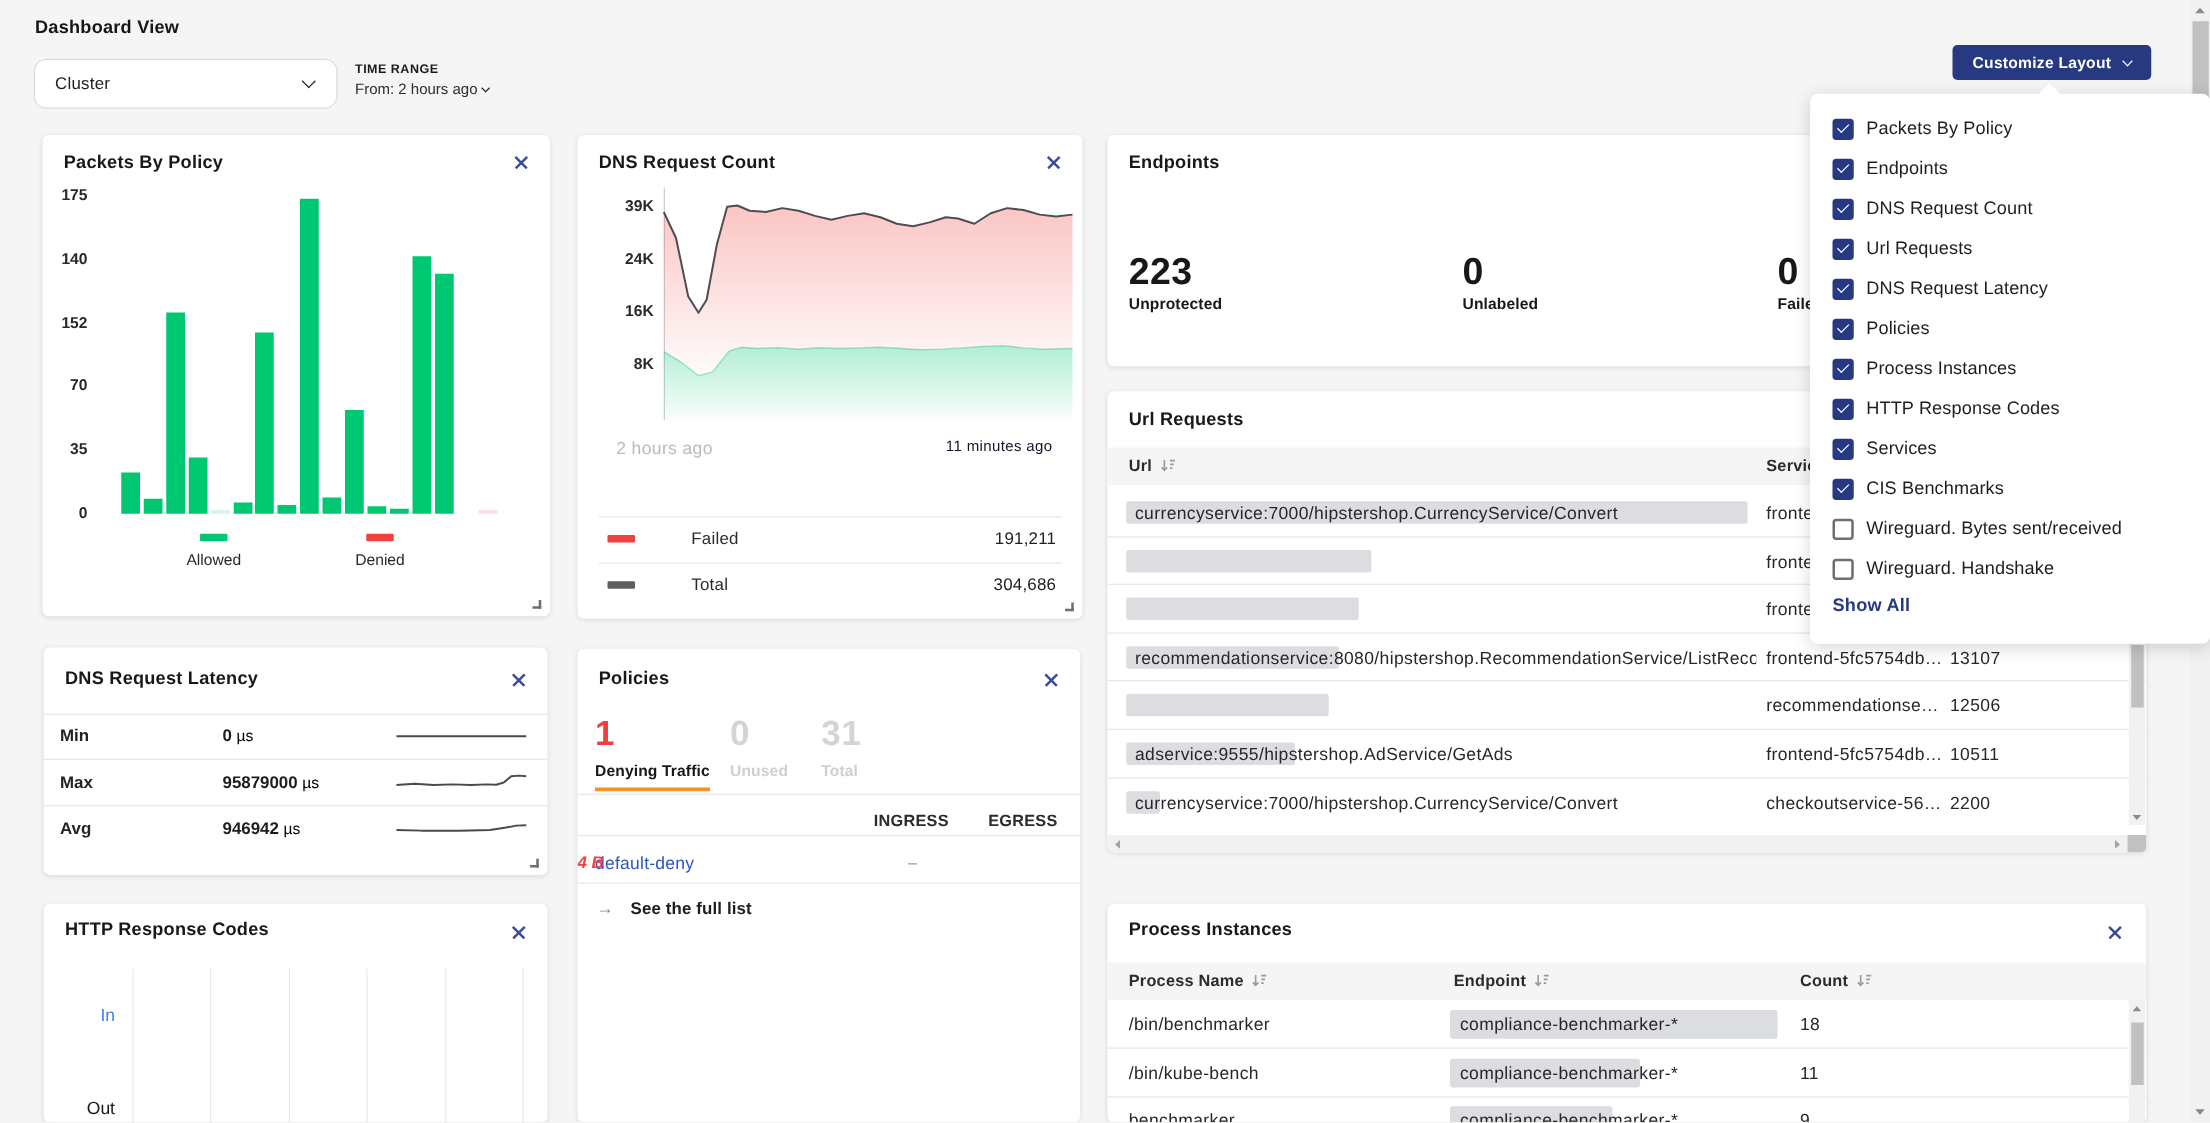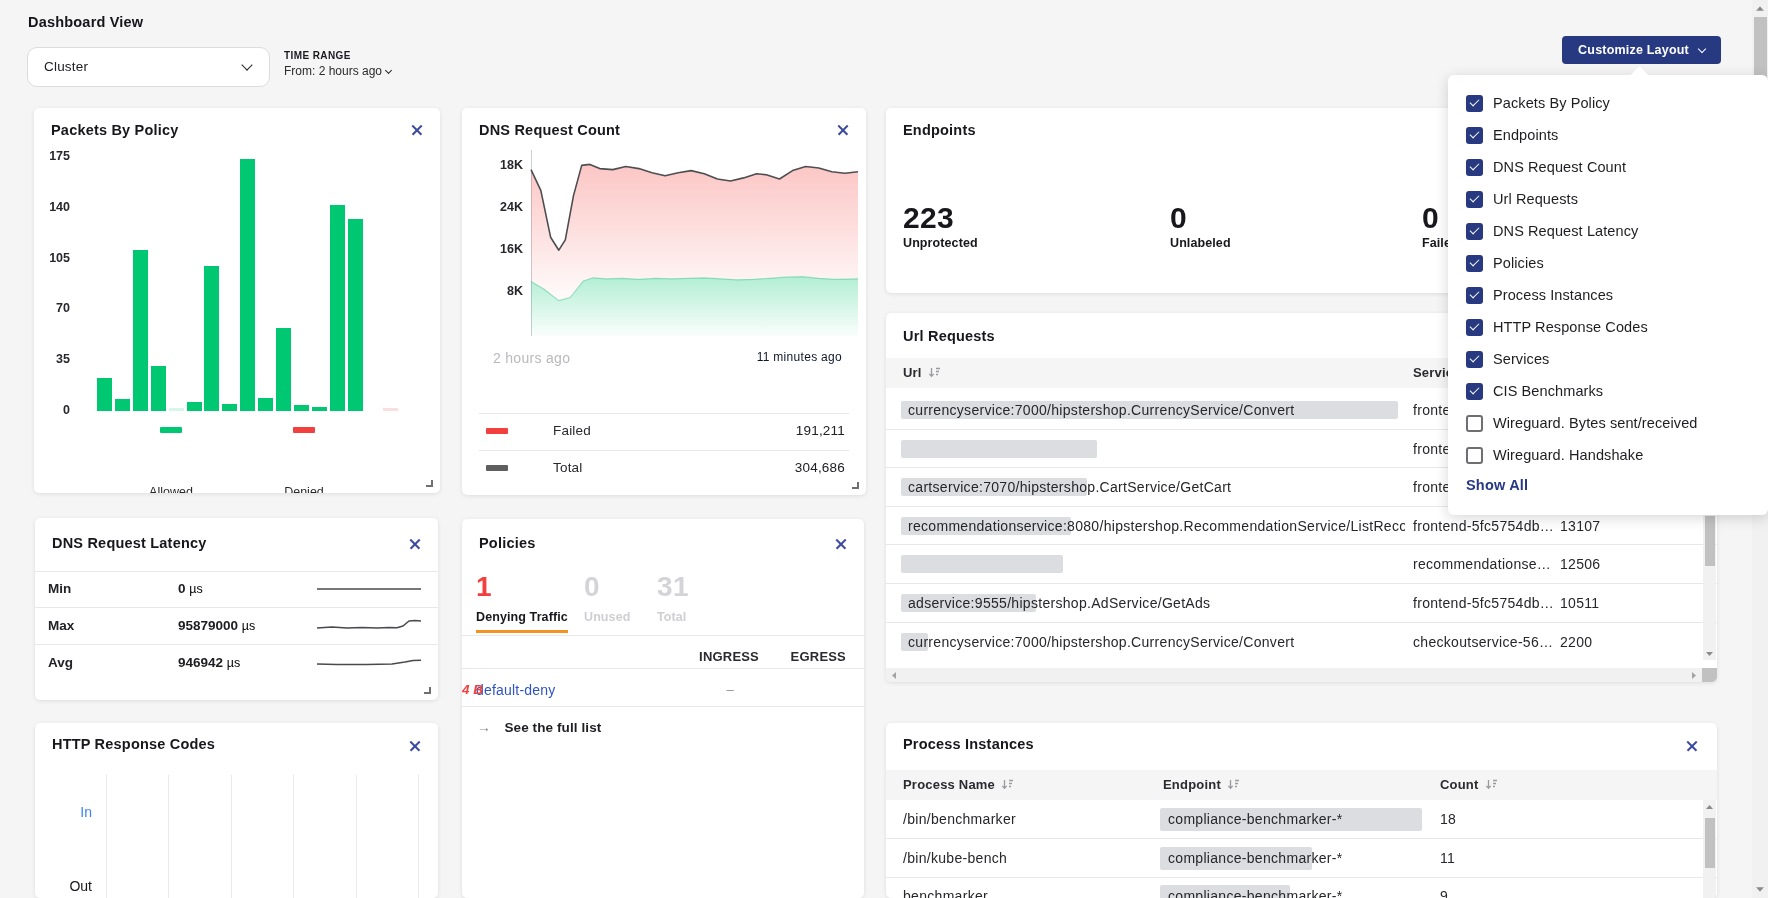--- a/index.html
+++ b/index.html
@@ -28,21 +28,21 @@
 .panel .notch{position:absolute;left:185px;top:-6px;width:13px;height:13px;background:#fff;transform:rotate(45deg);}
 .menu-row{position:absolute;left:18px;height:24px;display:flex;align-items:center;gap:10px;cursor:pointer;}
 .cb{width:17px;height:17px;border-radius:3px;position:relative;flex:0 0 17px;}
 .cb.checked{background:#273981;}
 .cb.checked::after{content:"";position:absolute;left:4px;top:4.5px;width:8px;height:4px;border-left:1.8px solid #fff;border-bottom:1.8px solid #fff;transform:rotate(-45deg);}
 .cb.unchecked{background:#fff;border:2px solid #6e6e73;}
 .menu-label{font-size:14.5px;font-weight:500;color:#1d1d22;letter-spacing:.1px;white-space:nowrap;}
 .show-all{position:absolute;left:18px;top:402px;font-size:14.5px;font-weight:700;color:#273981;letter-spacing:.2px;cursor:pointer;}
 .ylab{position:absolute;font-size:12.5px;font-weight:600;color:#27272c;text-align:right;}
 .bar{position:absolute;}
-.xleg{position:absolute;display:flex;flex-direction:column;align-items:center;gap:44px;}
+.xleg{position:absolute;display:flex;flex-direction:column;align-items:center;}
 .xleg .sw{width:22px;height:6px;border-radius:1px;}
 .xleg .lb{margin-top:8px;font-size:12.5px;color:#2a2a2e;}
 .legend-row{position:absolute;left:0;width:100%;}
 .legend-row .sw{position:absolute;left:24px;top:15px;width:22px;height:6px;border-radius:1px;}
 .legend-row .lb{position:absolute;left:91px;top:10px;font-size:13.5px;color:#2a2a2e;letter-spacing:.2px;}
 .legend-row .val{position:absolute;right:21px;top:10px;font-size:13.5px;color:#202025;letter-spacing:.2px;}
 .stat-num{font-size:30px;font-weight:800;color:#17171c;letter-spacing:.3px;}
 .stat-lb{margin-top:1px;font-size:12.5px;font-weight:700;color:#17171c;letter-spacing:.1px;}
 .th{font-size:13px;font-weight:700;color:#2a2a2f;letter-spacing:.2px;white-space:nowrap;}
 .header-band{position:absolute;left:0;width:100%;height:30px;background:#f5f5f5;}
@@ -76,21 +76,21 @@
     <span class="chev"></span>
   </button>
 
   <div class="card" id="cardPackets" style="left:34px;top:108px;width:406px;height:385px;">
     <div class="card-title">Packets By Policy</div>
     <span class="close-x"></span>
     <div id="pbpChart" style="position:absolute;left:0;top:0;width:100%;height:100%;">
         <div class="ylab" style="left: 8px; top: 295px; width: 28px;">0</div>
         <div class="ylab" style="left: 8px; top: 244.215px; width: 28px;">35</div>
         <div class="ylab" style="left: 8px; top: 193.43px; width: 28px;">70</div>
-        <div class="ylab" style="left: 8px; top: 142.645px; width: 28px;">105</div>
+        <div class="ylab" style="left: 8px; top: 142.645px; width: 28px;">152</div>
         <div class="ylab" style="left: 8px; top: 91.86px; width: 28px;">140</div>
         <div class="ylab" style="left: 8px; top: 41.075px; width: 28px;">175</div>
         <div class="bar" style="left: 63px; top: 269.627px; width: 15px; height: 33.373px; background: rgb(0, 199, 113);"></div>
         <div class="bar" style="left: 80.9px; top: 291.392px; width: 15px; height: 11.608px; background: rgb(0, 199, 113);"></div>
         <div class="bar" style="left: 98.8px; top: 141.939px; width: 15px; height: 161.061px; background: rgb(0, 199, 113);"></div>
         <div class="bar" style="left: 116.7px; top: 258.019px; width: 15px; height: 44.981px; background: rgb(0, 199, 113);"></div>
         <div class="bar" style="left: 134.6px; top: 300.098px; width: 15px; height: 2.902px; background: rgb(213, 246, 232);"></div>
         <div class="bar" style="left: 152.5px; top: 294.294px; width: 15px; height: 8.706px; background: rgb(0, 199, 113);"></div>
         <div class="bar" style="left: 170.4px; top: 157.9px; width: 15px; height: 145.1px; background: rgb(0, 199, 113);"></div>
         <div class="bar" style="left: 188.3px; top: 295.745px; width: 15px; height: 7.255px; background: rgb(0, 199, 113);"></div>
@@ -133,21 +133,21 @@
             <line x1="0.5" y1="0" x2="0.5" y2="186" stroke="#cfcfd4" stroke-width="1"></line>
             <path d="M0.0,131.4 L13.1,139.2 L27.8,150.6 L39.2,147.5 L52.3,130.9 L62.1,127.8 L75.2,128.8 L91.6,128.3 L107.9,129.3 L124.3,128.3 L140.6,128.8 L157.0,128.3 L173.3,127.8 L189.7,128.8 L206.0,129.8 L222.4,129.3 L238.7,128.3 L255.1,127.2 L271.4,126.7 L287.8,128.3 L304.1,129.3 L327.0,128.8 L327,186 L0,186 Z" fill="url(#gg)"></path>
             <path d="M0.0,19.6 L9.8,40.4 L19.6,87.2 L27.8,100.2 L34.3,89.8 L42.5,45.6 L50.7,15.4 L58.9,14.4 L68.7,18.6 L81.8,19.6 L94.8,16.5 L107.9,18.6 L121.0,22.7 L134.1,25.8 L147.2,22.7 L160.2,20.6 L173.3,23.8 L186.4,29.0 L199.5,31.0 L212.6,27.9 L225.6,23.8 L235.4,24.8 L248.5,29.0 L261.6,20.6 L274.7,16.5 L287.8,18.0 L300.8,21.7 L313.9,23.2 L327.0,21.7 L327.0,128.8 L304.1,129.3 L287.8,128.3 L271.4,126.7 L255.1,127.2 L238.7,128.3 L222.4,129.3 L206.0,129.8 L189.7,128.8 L173.3,127.8 L157.0,128.3 L140.6,128.8 L124.3,128.3 L107.9,129.3 L91.6,128.3 L75.2,128.8 L62.1,127.8 L52.3,130.9 L39.2,147.5 L27.8,150.6 L13.1,139.2 L0.0,131.4 Z" fill="url(#rg)"></path>
             <path d="M0.0,131.4 L13.1,139.2 L27.8,150.6 L39.2,147.5 L52.3,130.9 L62.1,127.8 L75.2,128.8 L91.6,128.3 L107.9,129.3 L124.3,128.3 L140.6,128.8 L157.0,128.3 L173.3,127.8 L189.7,128.8 L206.0,129.8 L222.4,129.3 L238.7,128.3 L255.1,127.2 L271.4,126.7 L287.8,128.3 L304.1,129.3 L327.0,128.8" fill="none" stroke="rgba(0,180,110,.35)" stroke-width="1.2"></path>
             <path d="M0.0,19.6 L9.8,40.4 L19.6,87.2 L27.8,100.2 L34.3,89.8 L42.5,45.6 L50.7,15.4 L58.9,14.4 L68.7,18.6 L81.8,19.6 L94.8,16.5 L107.9,18.6 L121.0,22.7 L134.1,25.8 L147.2,22.7 L160.2,20.6 L173.3,23.8 L186.4,29.0 L199.5,31.0 L212.6,27.9 L225.6,23.8 L235.4,24.8 L248.5,29.0 L261.6,20.6 L274.7,16.5 L287.8,18.0 L300.8,21.7 L313.9,23.2 L327.0,21.7" fill="none" stroke="#4e4e52" stroke-width="1.6" stroke-linejoin="round"></path>
           </svg>
         </div>
         <div class="ylab" style="left: 20px; top: 176px; width: 41px;">8K</div>
         <div class="ylab" style="left: 20px; top: 134px; width: 41px;">16K</div>
         <div class="ylab" style="left: 20px; top: 92px; width: 41px;">24K</div>
-        <div class="ylab" style="left: 20px; top: 50px; width: 41px;">18K</div>
+        <div class="ylab" style="left: 20px; top: 50px; width: 41px;">39K</div>
         <div style="position: absolute; left: 31px; top: 242px; font-size: 14px; color: rgb(185, 185, 190); letter-spacing: 0.3px;">2 hours ago</div>
         <div style="position: absolute; right: 24px; top: 242px; font-size: 12px; color: #0f172a; letter-spacing: 0.3px;">11 minutes ago</div>
         <div class="legend-row" style="top: 305px; height: 37px;">
           <div class="sep" style="left: 17px; right: 17px; top: 0px; width: 370px;"></div>
           <div class="sw" style="background: rgb(241, 64, 62);"></div>
           <div class="lb">Failed</div>
           <div class="val">191,211</div>
         </div>
         <div class="legend-row" style="top: 342px; height: 37px;">
           <div class="sep" style="left: 17px; right: 17px; top: 0px; width: 370px;"></div>
@@ -198,21 +198,20 @@
           <div class="sep" style="left: 0px; top: 37.6px; width: 100%;"></div>
         </div>
         <div class="url-row" style="top: 116.6px;">
           <div class="chip" style="left: 15px; top: 10px; width: 196px; height: 18px;"></div>
           <div class="cell-txt" style="left: 527px; top: 11px;">frontend-5fc5754db…</div>
           <div class="cell-txt" style="left: 674px; top: 11px;"></div>
           <div class="sep" style="left: 0px; top: 37.6px; width: 100%;"></div>
         </div>
         <div class="url-row" style="top: 155.2px;">
           <div class="chip" style="left: 15px; top: 10px; width: 186px; height: 18px;"></div>
-          <div class="cell-txt" style="left: 22px; top: 11px; width: 497px; overflow: hidden;">cartservice:7070/hipstershop.CartService/GetCart</div>
           <div class="cell-txt" style="left: 527px; top: 11px;">frontend-5fc5754db…</div>
           <div class="cell-txt" style="left: 674px; top: 11px;"></div>
           <div class="sep" style="left: 0px; top: 37.6px; width: 100%;"></div>
         </div>
         <div class="url-row" style="top: 193.8px;">
           <div class="chip" style="left: 15px; top: 10px; width: 170px; height: 18px;"></div>
           <div class="cell-txt" style="left: 22px; top: 11px; width: 497px; overflow: hidden;">recommendationservice:8080/hipstershop.RecommendationService/ListRecomm</div>
           <div class="cell-txt" style="left: 527px; top: 11px;">frontend-5fc5754db…</div>
           <div class="cell-txt" style="left: 674px; top: 11px;">13107</div>
           <div class="sep" style="left: 0px; top: 37.6px; width: 100%;"></div>

